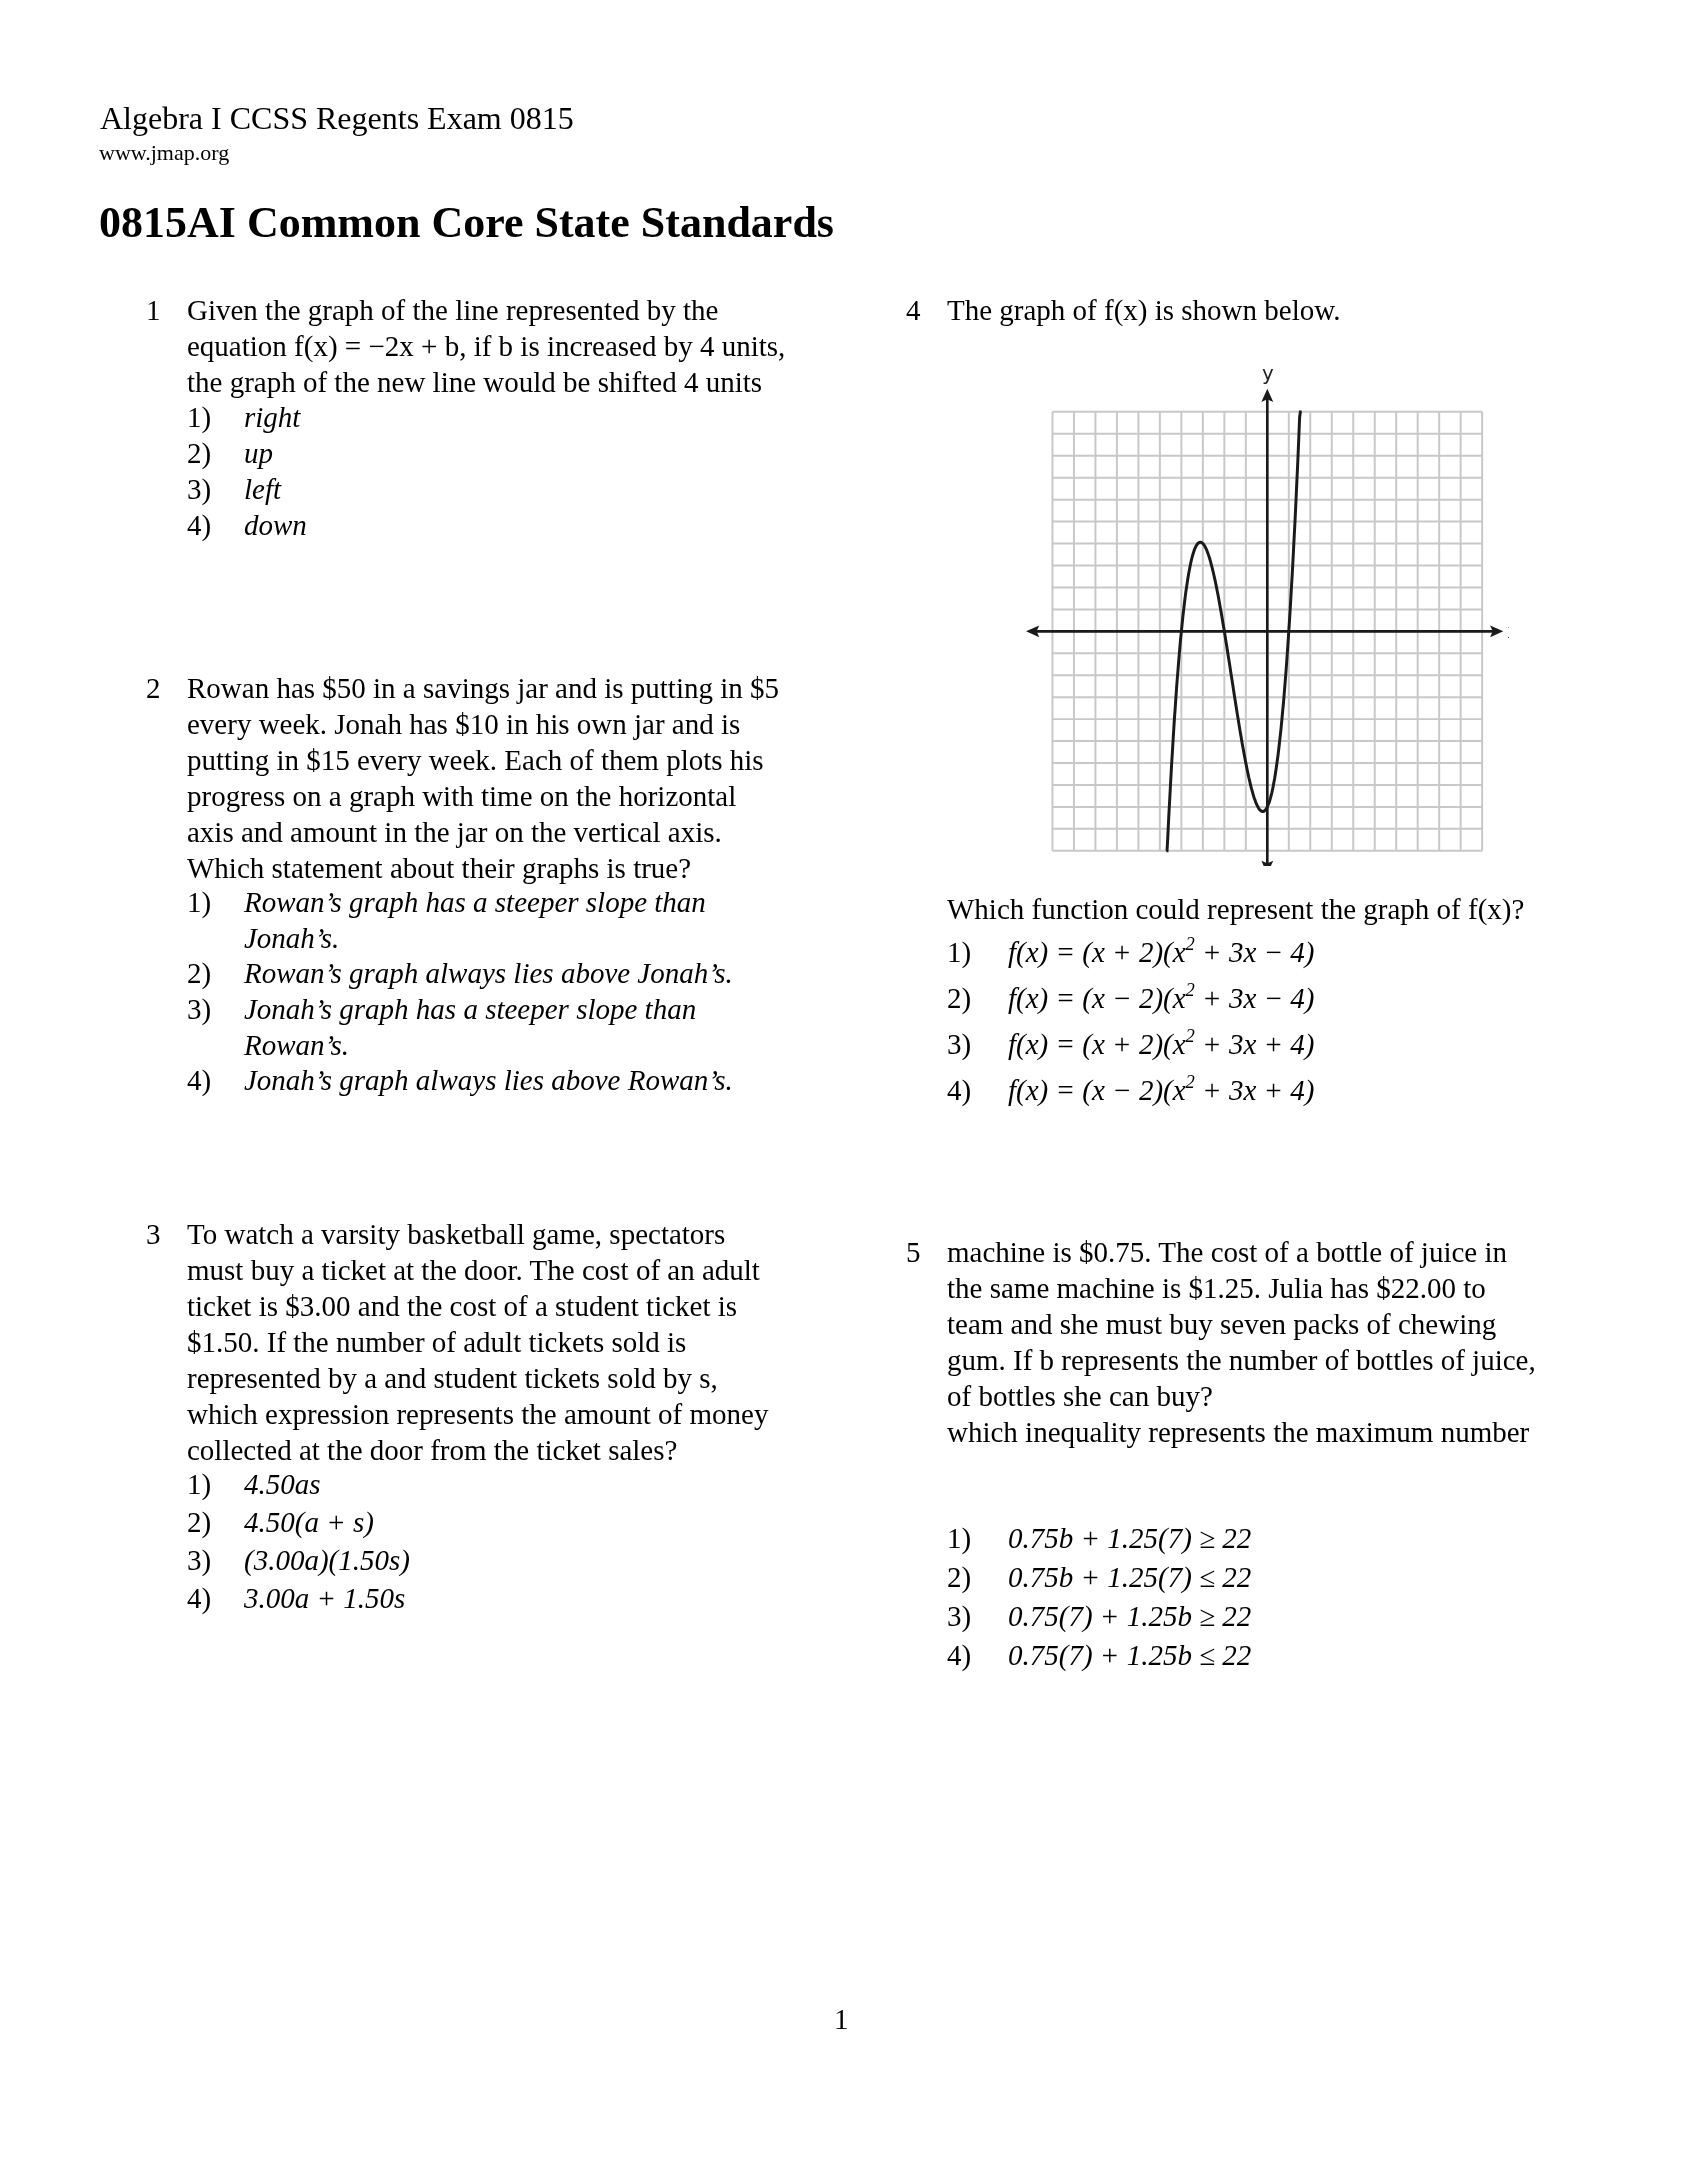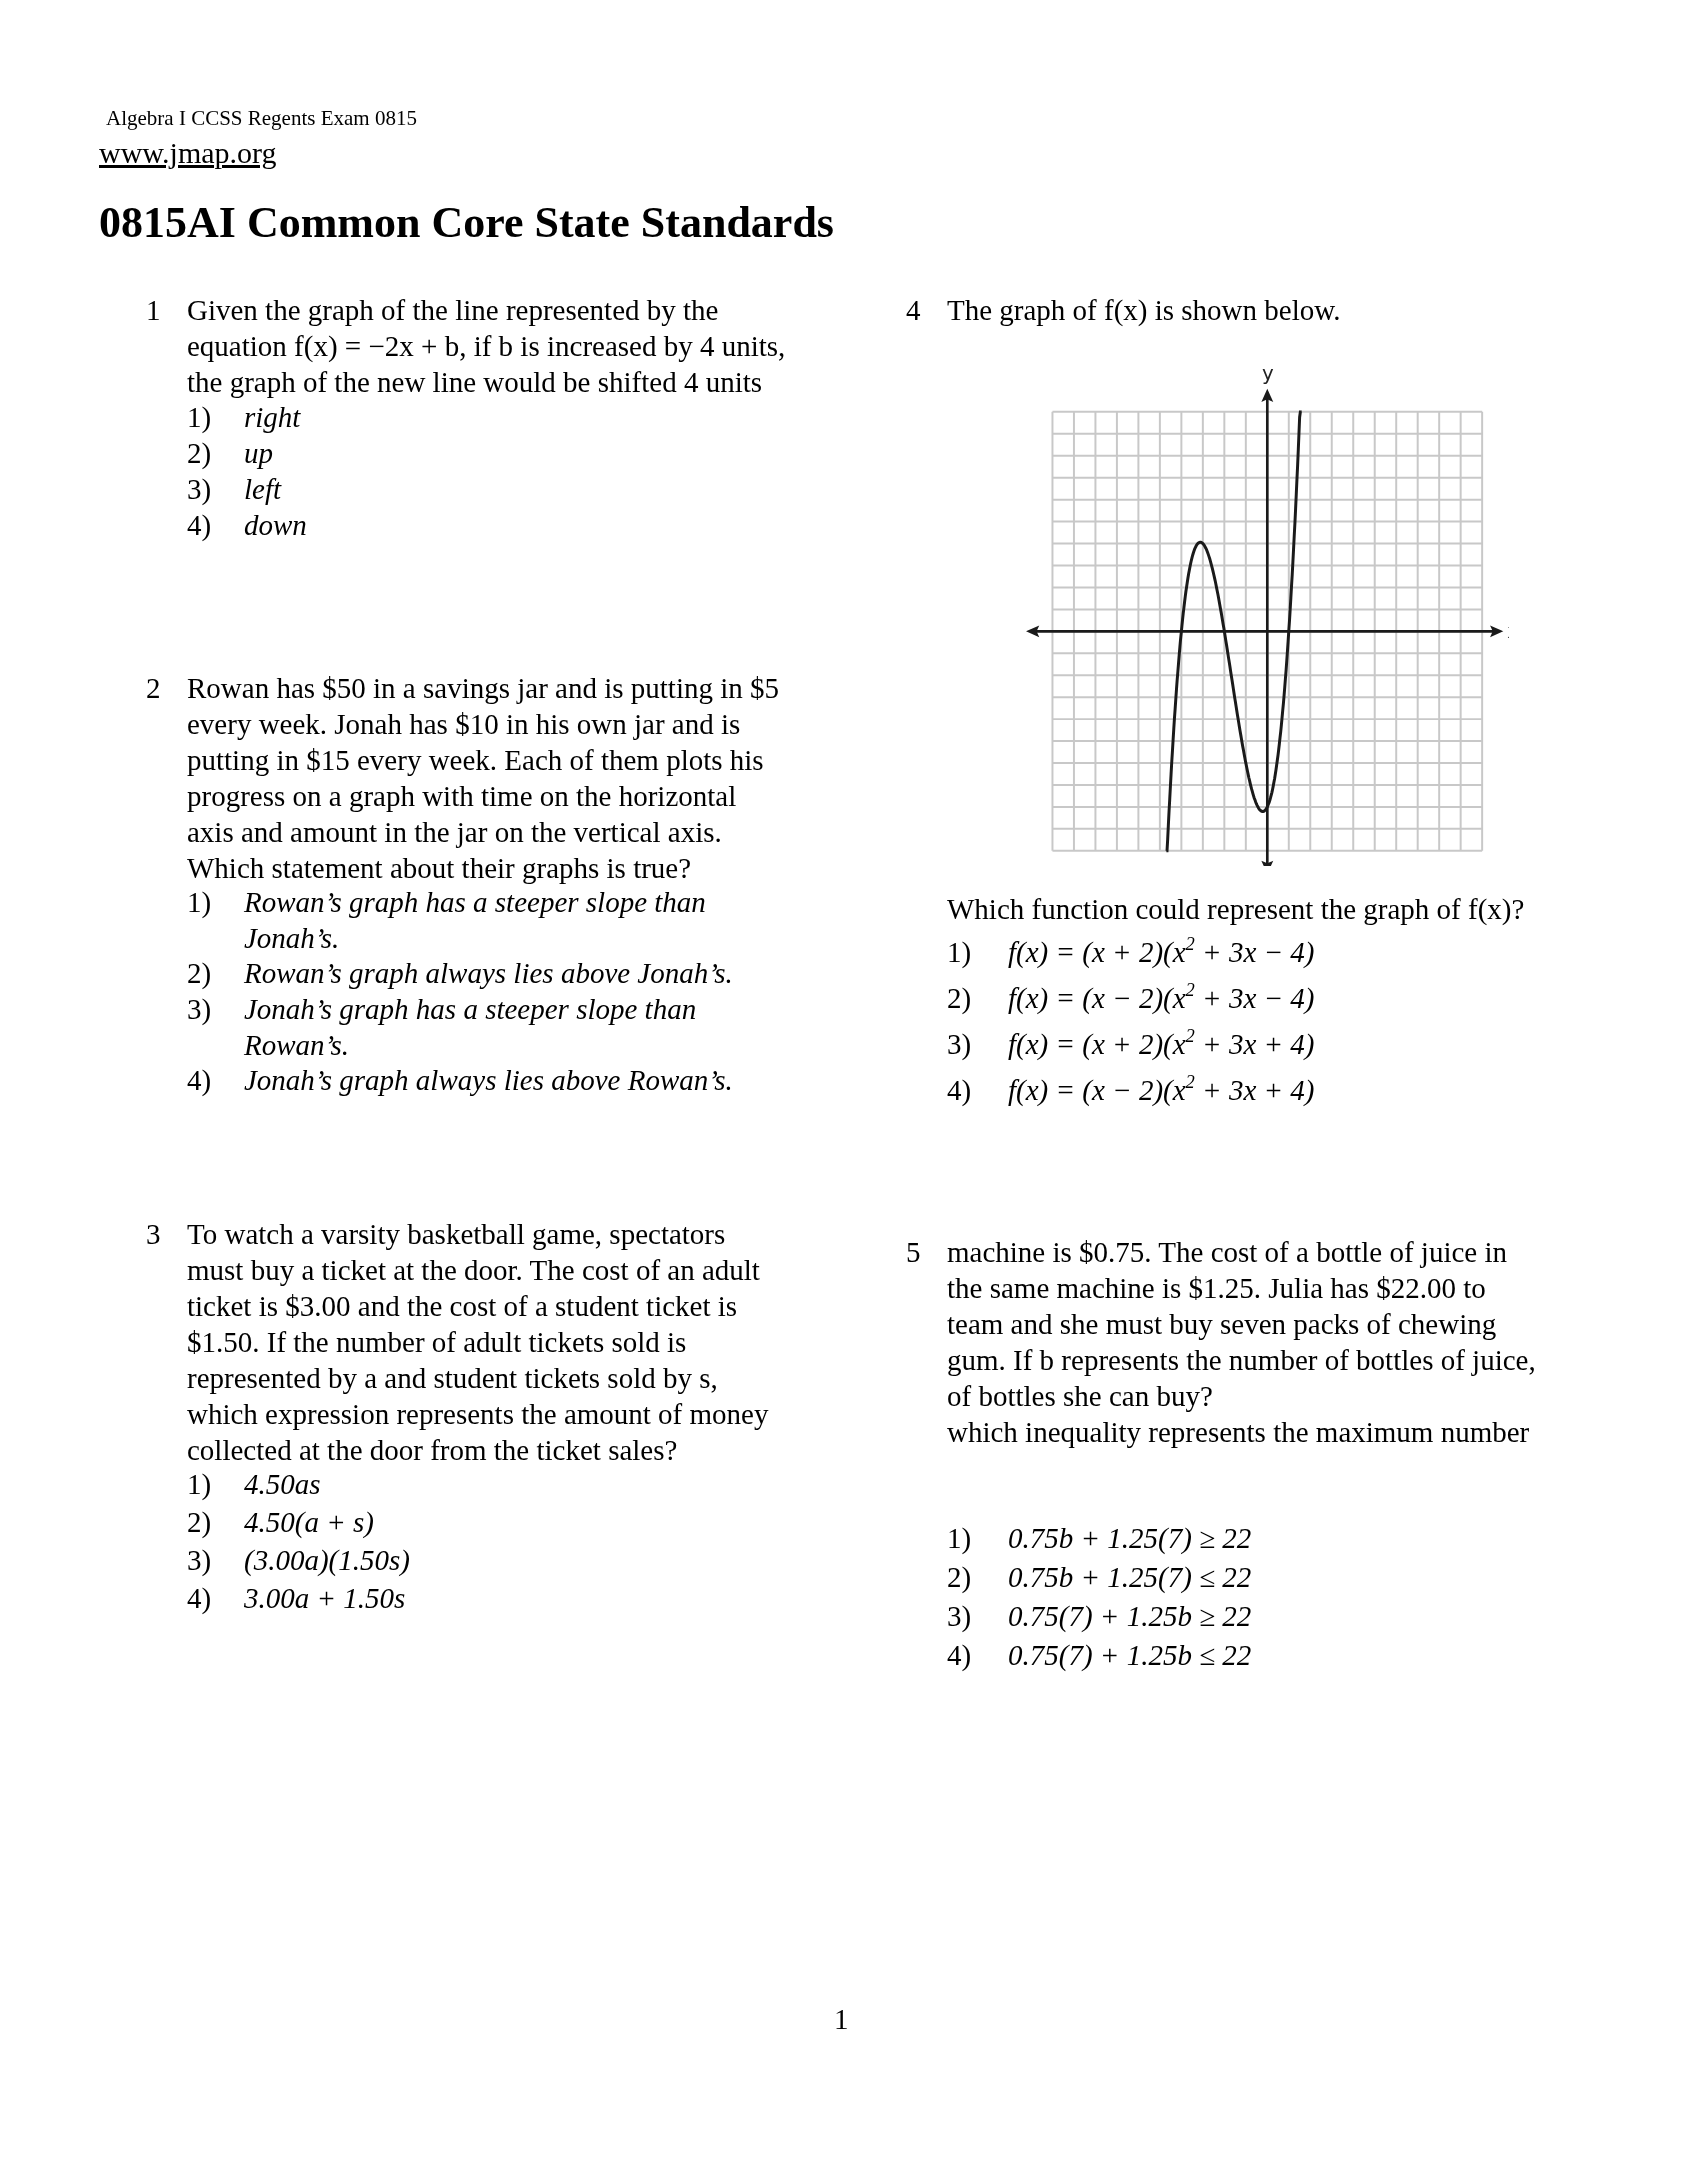--- a/index.html
+++ b/index.html
@@ -1,19 +1,19 @@
 <!DOCTYPE html>
 <html style="font-size:10.6px"><head>
 <meta charset="utf-8">
 <style>
   html, body { margin:0; padding:0; background:#ffffff; }
   body { width:1687px; height:2183px; position:relative; font-family:"Liberation Serif", serif; color:#000; overflow:hidden; }
   .abs { position:absolute; }
-  .hdr-title { left:106px; top:98px; font-size:21px; line-height:40px; }
-  .hdr-url { left:99px; top:138px; font-size:30px; line-height:29px; text-decoration:underline; }
+  .hdr-title { left:100px; top:98px; font-size:32px; line-height:40px; }
+  .hdr-url { left:99px; top:138px; font-size:22px; line-height:29px; }
   .section-title { left:99px; top:202px; font-size:44px; line-height:42px; font-weight:bold; }
   .q { position:absolute; font-size:29px; line-height:36px; }
   .q .num { position:absolute; left:0; top:0; }
   .q .stem { position:absolute; left:41px; top:0; white-space:nowrap; }
   .q .stem div { height:36px; }
   .opts { position:absolute; left:41px; }
   .opt { position:relative; height:36px; white-space:nowrap; }
   .opt .on { position:absolute; left:0; }
   .opt .ot { position:absolute; left:57px;font-style:italic; }
   .opt.tall { height:46px; }

